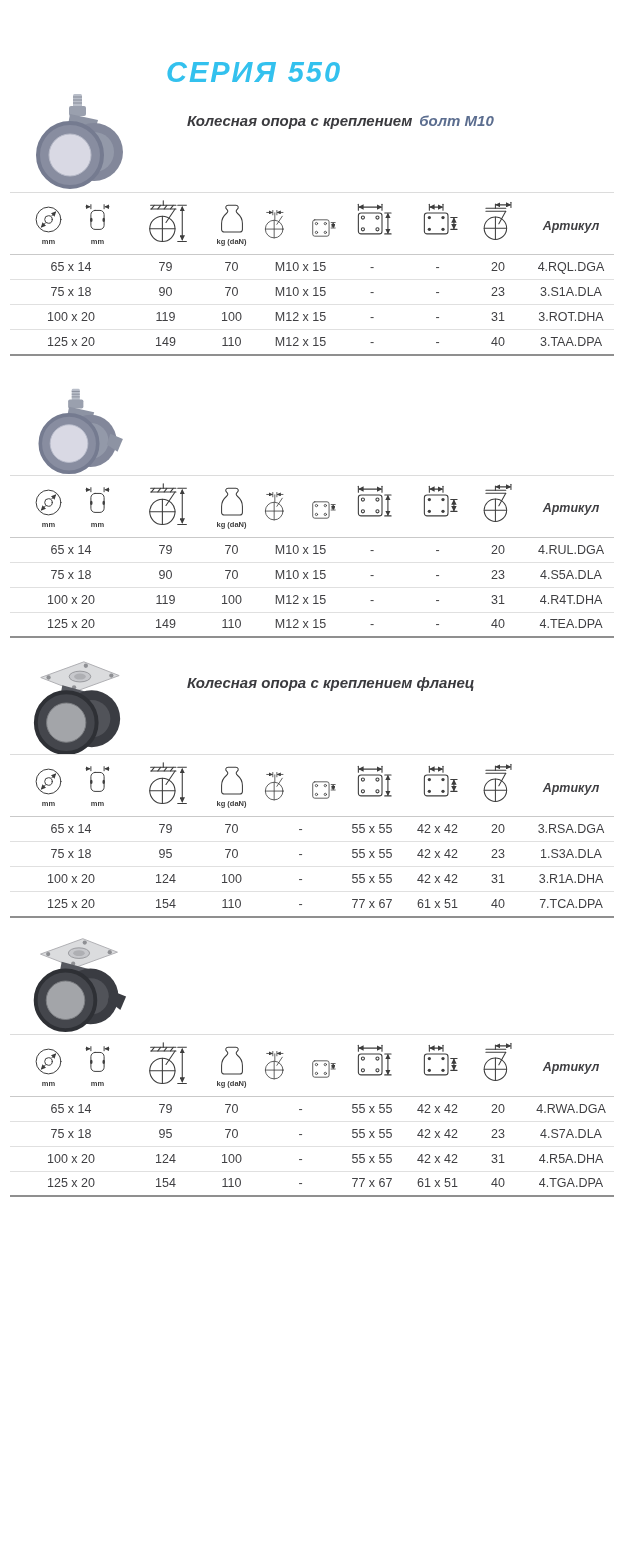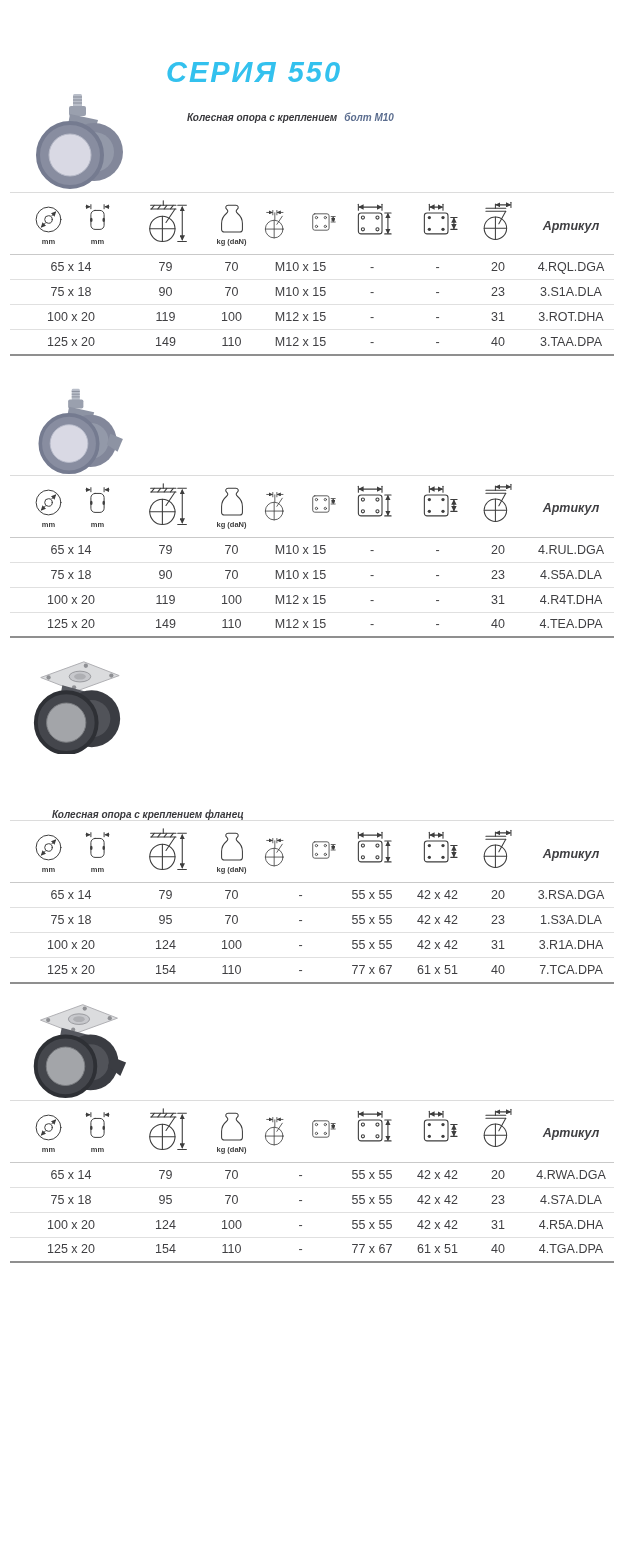--- a/index.html
+++ b/index.html
@@ -12,45 +12,45 @@
 
   .series-title {
     margin: 0 0 4px 0; text-align: center;
     font-size: 29px; line-height: 32px; font-weight: bold; font-style: italic;
     color: #33c1ee; letter-spacing: 2px;
   }
 
   .section-head { display: flex; align-items: flex-start; }
   .sh-1 { min-height: 100px; margin-top: 0; }
   .sh-2 { min-height: 86px;  margin-top: 31px; }
-  .sh-3 { min-height: 99px;  margin-top: 16px; flex-direction: column; }
+  .sh-3 { min-height: 99px;  margin-top: 16px; }
   .sh-4 { min-height: 104px; margin-top: 12px; }
   .photo { flex: 0 0 135px; width: 135px; display: flex; justify-content: center; }
   .photo svg { display: block; }
   .section-title {
     margin: 20px 0 0 42px;
-    font-size: 10px; font-weight: bold; font-style: italic; color: #3a3a3e;
+    font-size: 15px; font-weight: bold; font-style: italic; color: #3a3a3e;
   }
   .accent { color: #5b6d8f; margin-left: 7px; white-space: pre; }
 
   table.spec-table {
     width: 100%; border-collapse: collapse; table-layout: fixed;
     border-top: 1px solid #dcdcdc; border-bottom: 2px solid #8f8f8f;
   }
   .spec-table th {
     height: 60px; padding: 6px 0 4px; vertical-align: middle; text-align: center;
     border-bottom: 1px solid #c9c9c9; font-weight: normal;
   }
   .spec-table td {
     height: 25px; text-align: center; font-size: 12.5px; color: #3f3f42;
     border-top: 1px solid #e0e0e0; padding: 2px 0;
   }
   .spec-table tbody tr:first-child td { border-top: none; }
 
-  .glyphs { display: flex; justify-content: center; gap: 20px; }
+  .glyphs { display: flex; justify-content: center; align-items: flex-end; gap: 20px; }
   .glyph  { display: flex; flex-direction: column; align-items: center; }
   .glabel { font-size: 7.5px; font-weight: bold; color: #3d3d3d; margin-top: 1px; font-style: normal; }
   .article-head { font-size: 12.5px; font-style: italic; font-weight: bold; color: #3f3f42; }
 
   svg .s { stroke: #3d3d3d; fill: none; stroke-width: 1.2; stroke-linecap: round; }
   svg .f { fill: #3d3d3d; stroke: none; }
   .defs-hidden { position: absolute; width: 0; height: 0; overflow: hidden; }
 </style>
 </head>
 <body>

